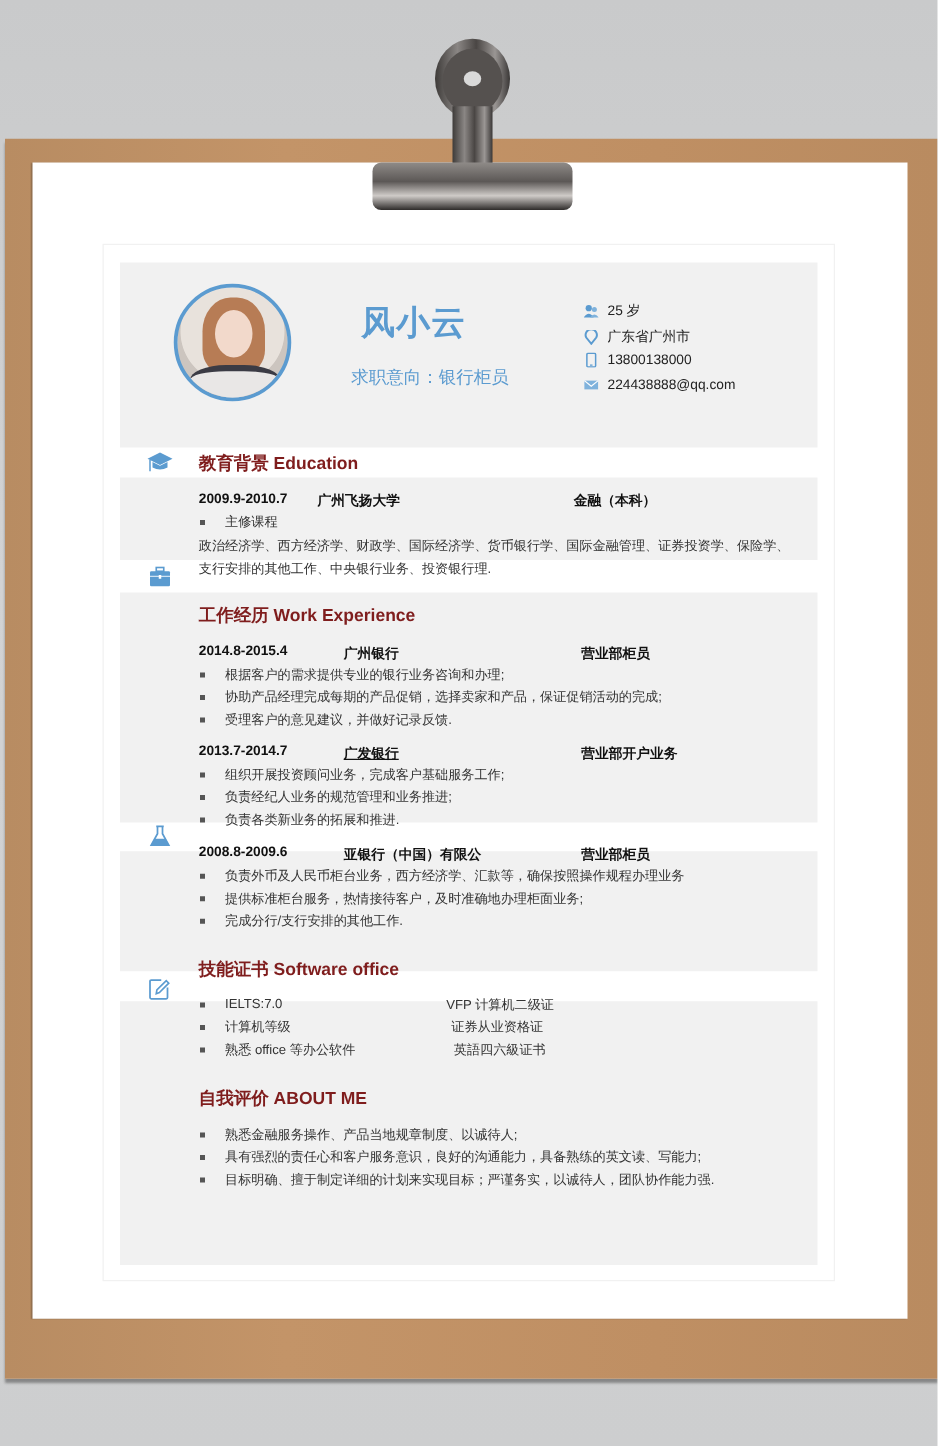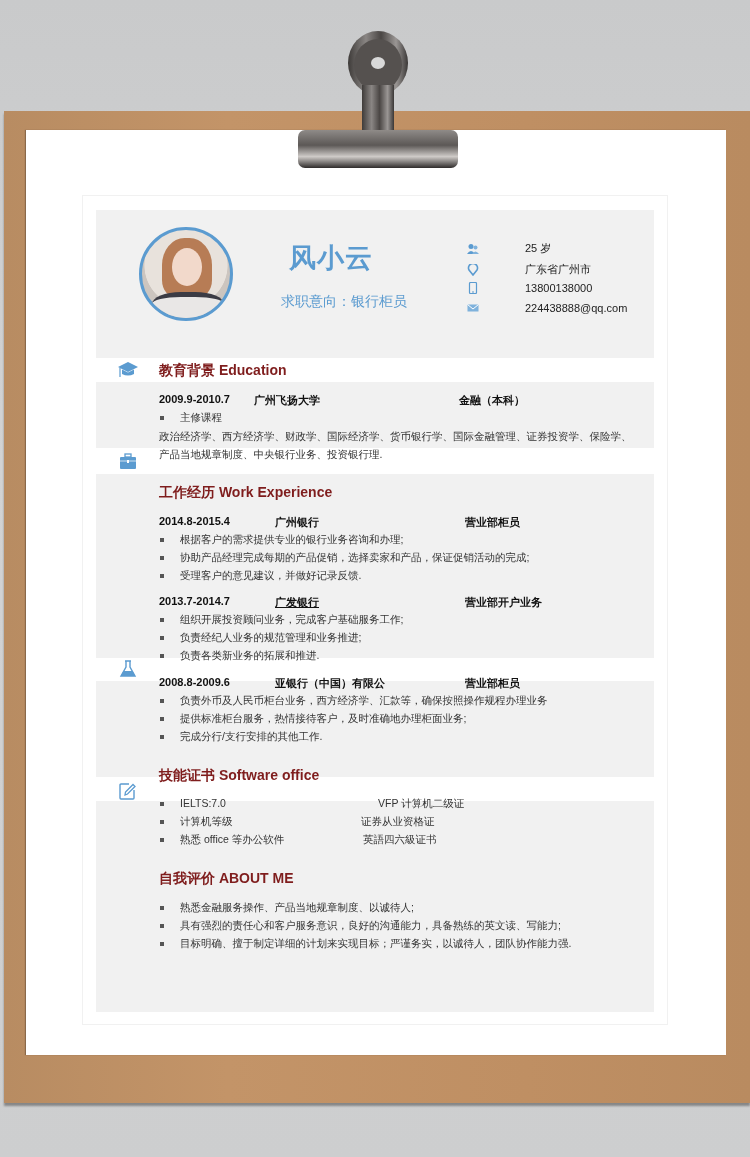--- a/index.html
+++ b/index.html
@@ -32,21 +32,21 @@
     background: radial-gradient(circle at 50% 40%, #f0d7c8 0 18%, #c48a62 19% 30%, #e8e2dc 31% 60%, #ccc5bf 61%);
     overflow: hidden;
   }
   .photo .face { position:absolute; left:30px; top:18px; width:30px; height:38px; border-radius:50%; background:#f2d9cb; }
   .photo .hair { position:absolute; left:20px; top:8px; width:50px; height:60px; border-radius:45% 45% 30% 30%; background:#b77c55; }
   .photo .shirt { position:absolute; left:10px; top:62px; width:72px; height:30px; background:#e9e7e6; border-top:5px solid #3b3b44; border-radius:40% 40% 0 0; }
 
   .name { position:absolute; left:289px; top:240px; font-size:27px; font-weight:bold; color:#5b9bd0; letter-spacing:1px; }
   .intent { position:absolute; left:281px; top:293px; font-size:14px; color:#5b9bd0; }
 
-  .info-row { position:absolute; left:467px; display:flex; align-items:center; font-size:11px; color:#222;gap:39px; }
+  .info-row { position:absolute; left:467px; display:flex; align-items:center; font-size:11px; color:#222; }
   .info-row .ic { width:12px; height:12px; margin-right:7px; display:inline-flex; align-items:center; justify-content:center; }
 
   .sec-icon { position:absolute; left:117px; width:22px; height:20px; }
   .sec-title { position:absolute; left:159px; font-size:14px; font-weight:bold; color:#7f1d1d; }
   .row-head { position:absolute; left:159px; font-size:11px; font-weight:bold; color:#111; white-space:nowrap; }
   .row-head span { position:absolute; top:0; white-space:nowrap; }
   .txt { position:absolute; left:159px; font-size:10.5px; color:#333; white-space:nowrap; }
   .bullet { position:absolute; left:159px; font-size:10.5px; color:#333; white-space:nowrap; }
   .bullet::before { content:""; position:absolute; left:1px; top:5px; width:4px; height:4px; background:#555; }
   .bullet .t { position:absolute; left:21px; top:0; }
@@ -142,21 +142,21 @@
 <div class="sec-title" style="top:362px;">教育背景 Education</div>
 <div class="row-head" style="top:393px;">
   <span style="left:0;">2009.9-2010.7</span>
   <span style="left:95px;text-align:center;">广州飞扬大学</span>
   <span style="left:300px;">金融（本科）</span>
 </div>
 <div class="bullet" style="top:411px;">
     <span class="t">主修课程</span>
   </div>
 <div class="txt" style="top:430px;">政治经济学、西方经济学、财政学、国际经济学、货币银行学、国际金融管理、证券投资学、保险学、</div>
-<div class="txt" style="top:448px;">产品当地规章制度、中央银行业务、投资银行理.</div>
+<div class="txt" style="top:448px;">支行安排的其他工作、中央银行业务、投资银行理.</div>
 
 <svg class="sec-icon" style="top:452px;" viewBox="0 0 22 20">
   <rect x="3" y="5" width="16" height="12" rx="1" fill="#5b9bd0"></rect>
   <rect x="8" y="2" width="6" height="3" fill="none" stroke="#5b9bd0" stroke-width="1.3"></rect>
   <path d="M3 9 L19 9" stroke="#cfe2f2" stroke-width="1"></path>
   <rect x="10" y="8" width="2" height="3" fill="#fff"></rect>
 </svg>
 <div class="sec-title" style="top:484px;">工作经历 Work Experience</div>
 
 <div class="row-head" style="top:515px;">
@@ -209,21 +209,21 @@
     <span class="t">完成分行/支行安排的其他工作.</span>
   </div>
 
 <div class="sec-title" style="top:767px;">技能证书 Software office</div>
 <svg class="sec-icon" style="top:781px;" viewBox="0 0 22 20">
   <path d="M12 3 L4 3 Q3 3 3 4 L3 17 Q3 18 4 18 L16 18 Q17 18 17 17 L17 9" fill="none" stroke="#5b9bd0" stroke-width="1.4"></path>
   <path d="M8 14 L8.5 11 L16 3.5 L18 5.5 L10.5 13Z" fill="none" stroke="#5b9bd0" stroke-width="1.3"></path>
 </svg>
 <div class="bullet" style="top:797px;">
   <span class="t">IELTS:7.0</span>
-  <span class="t2" style="left:198px;margin-left:21px;">VFP 计算机二级证</span>
+  <span class="t2" style="left:198px;">VFP 计算机二级证</span>
 </div>
 <div class="bullet" style="top:815px;">
   <span class="t">计算机等级</span>
   <span class="t2" style="left:202px;">证券从业资格证</span>
 </div>
 <div class="bullet" style="top:833px;">
   <span class="t">熟悉 office 等办公软件</span>
   <span class="t2" style="left:204px;">英語四六級证书</span>
 </div>
 

